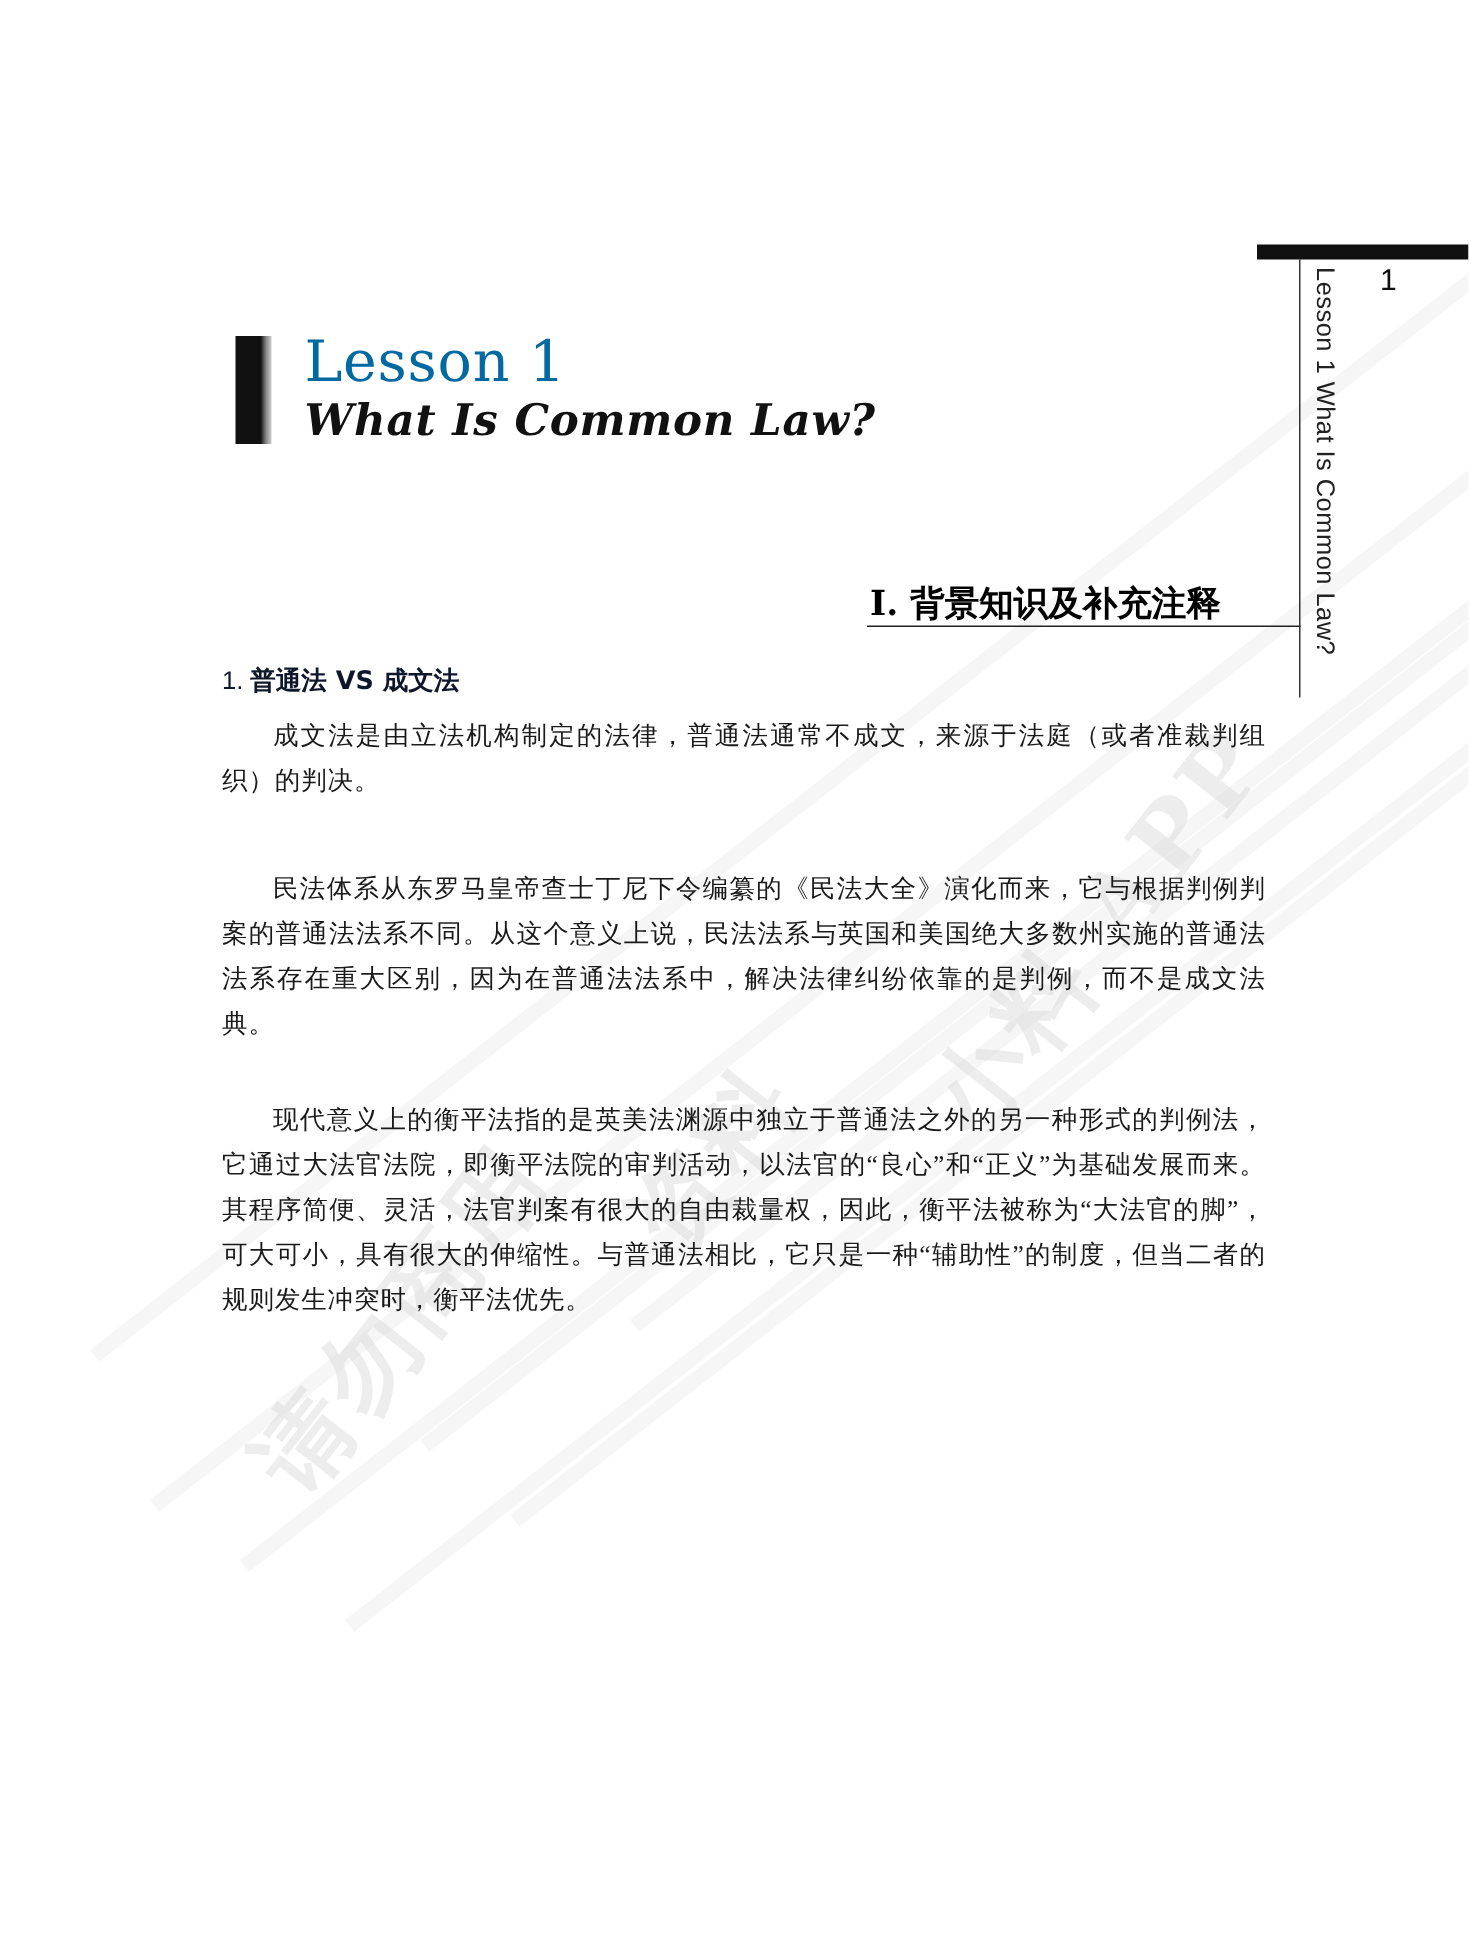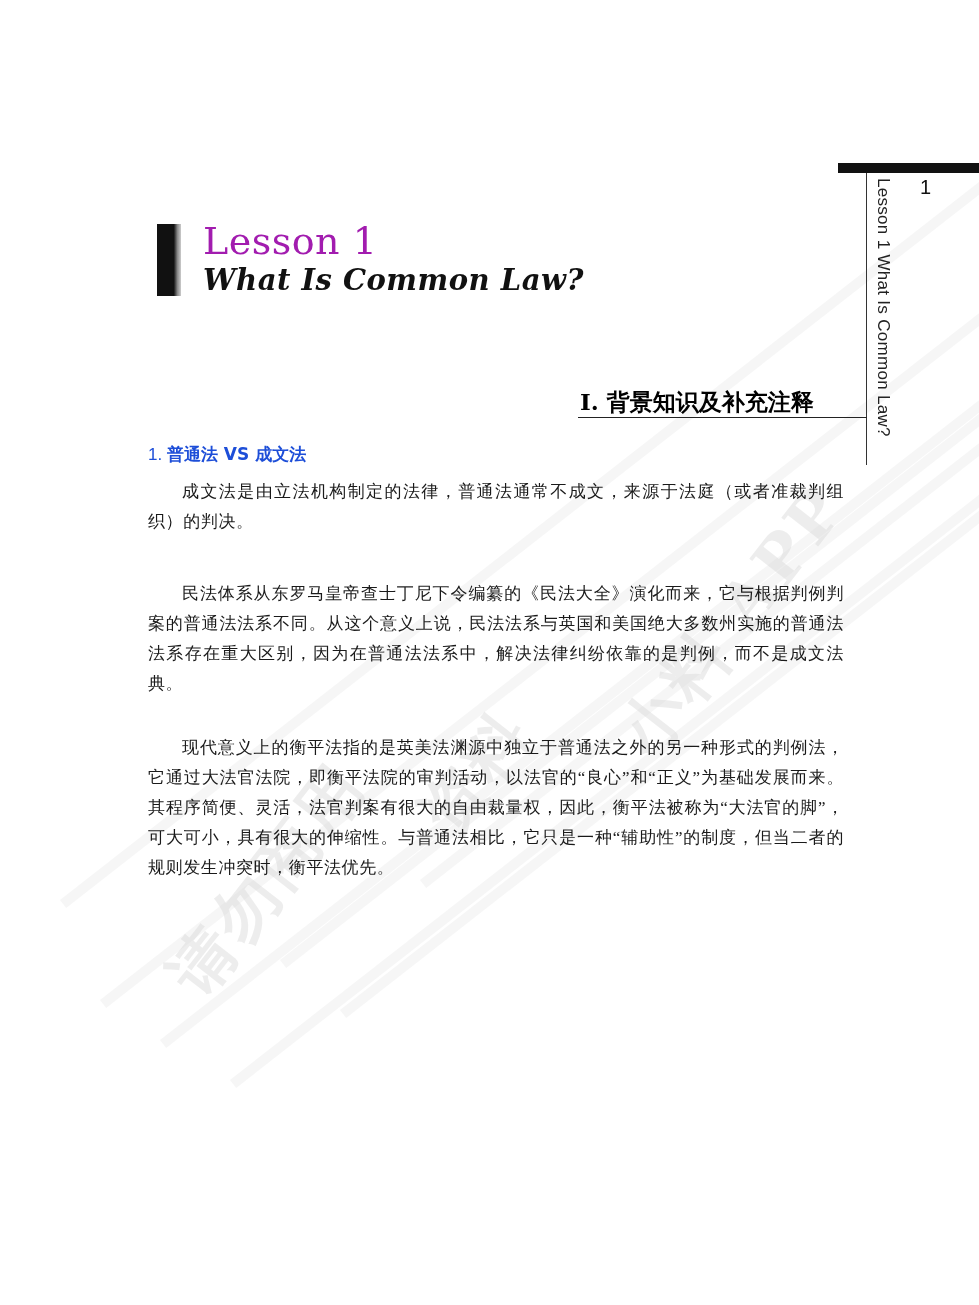--- a/index.html
+++ b/index.html
@@ -90,21 +90,21 @@
       height: 72px;
       background: linear-gradient(to right, #111 0, #111 70%, #888 85%, #ccc 100%);
     }
     .lesson-title {
       position: absolute;
       left: 203px;
       top: 219px;
       font-family: "DejaVu Serif", "Liberation Serif", serif;
       font-size: 38px;
       line-height: 44px;
-      color: #a21caf;
+      color: #0369a1;
       margin: 0;
       font-weight: normal;
       letter-spacing: 0.5px;
     }
     .lesson-subtitle {
       position: absolute;
       left: 203px;
       top: 262px;
       font-family: "DejaVu Serif", "Liberation Serif", serif;
       font-size: 29px;
@@ -144,21 +144,21 @@
       top: 440px;
       width: 696px;
     }
     .item {
       margin: 0;
     }
     .item-title {
       font-family: "DejaVu Sans", "Liberation Sans", sans-serif;
       font-size: 17px;
       font-weight: bold;
-      color: #1d4ed8;
+      color: #0f172a;
       line-height: 28px;
       margin: 0;
     }
     .item-title .num {
       font-family: "Liberation Sans", sans-serif;
       font-weight: normal;
     }
     .para {
       font-family: Liberation Serif, serif;
       font-size: 17px;

